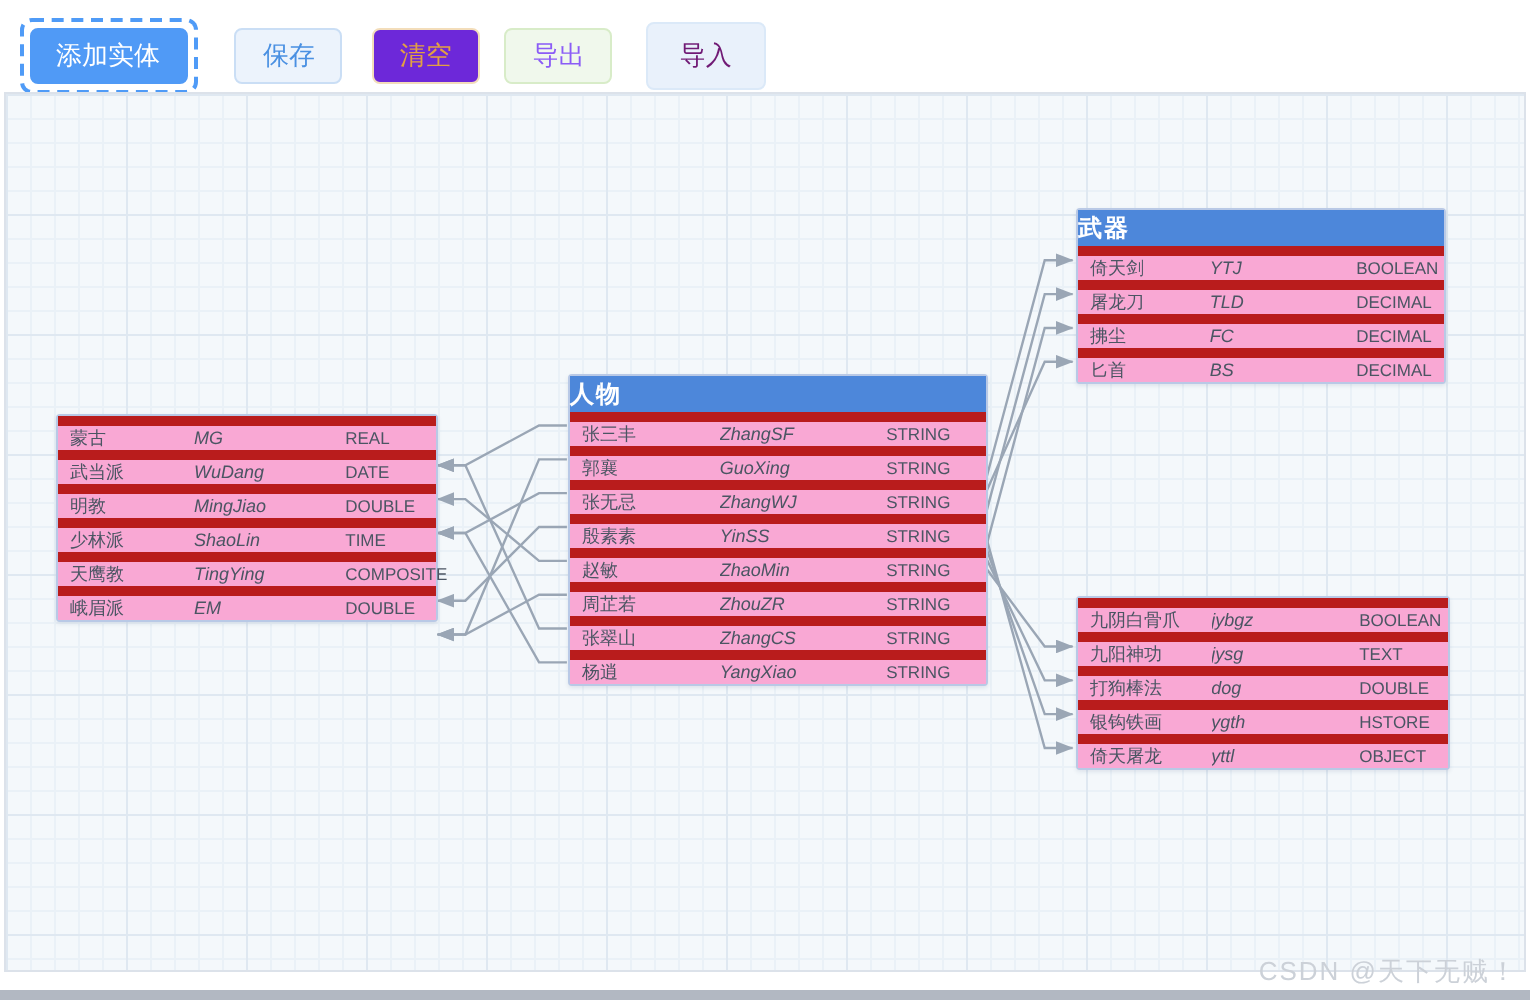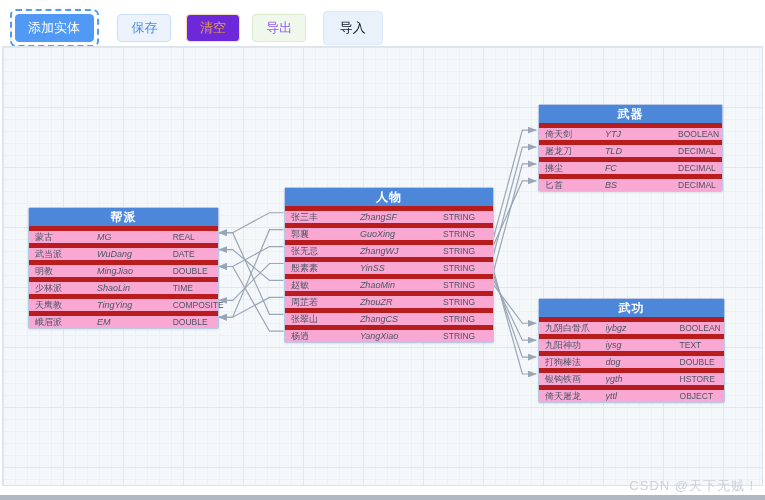--- a/index.html
+++ b/index.html
@@ -14,42 +14,42 @@
   .btn {
     display:inline-block; vertical-align:middle; padding:5px 13px; font-size:13px;
     border-radius:4px; border:1px solid transparent; cursor:pointer;
     font-family:"Liberation Sans","DejaVu Sans",sans-serif; line-height:1.2;
   }
   .add-wrap { display:inline-block; border:2px dashed #4f9bf7; border-radius:6px; padding:3px; margin-right:14px; }
   .btn-add   { background:#509af6; color:#ffffff; border-color:#509af6;padding-left:12px; }
   .btn-save  { background:#ecf3fc; color:#4a90e2; border-color:#cadef5; margin-right:10px; }
   .btn-clear { background:#6d28d9; color:#e3a042; border-color:#f3ddba; margin-right:8px; }
   .btn-export{ background:#f0f8ec; color:#8b5cf6; border-color:#d8ecc8; margin-right:12px; }
-  .btn-import{ background:#e9f1fb; color:#0f172a; border-color:#dbe9f8; padding:8px 16px; }
+  .btn-import{ background:#e9f1fb; color:#701a75; border-color:#dbe9f8; padding:8px 16px; }
   
   .canvas {
     position:absolute; left:2px; top:46px; width:761px; height:440px;
     border:1px solid #dce2ea;
     background-color:#f4f8fb;
     background-image:
       linear-gradient(#dfe8f1 1px, transparent 1px),
       linear-gradient(90deg, #dfe8f1 1px, transparent 1px),
       linear-gradient(#eaf1f7 1px, transparent 1px),
       linear-gradient(90deg, #eaf1f7 1px, transparent 1px);
     background-size:60px 60px, 60px 60px, 12px 12px, 12px 12px;
   }
   .wires { position:absolute; left:0; top:0; width:100%; height:100%; }
   
   .er-table {
     position:absolute; background:#fff; border:1px solid #b9c9e6; border-radius:2px;
     box-shadow:0 1px 2px rgba(60,80,120,.12); cursor:move;
   }
   .er-header {
     height:18px; background:#4d87da; color:#fff; font-weight:bold; font-size:12px;
-    text-align:center; line-height:18px; letter-spacing:1px;
+    text-align:left; line-height:18px; letter-spacing:1px;
   }
   .er-row {
     height:17px; background:#f9a8d4; border-top:5px solid #b91c1c;
     display:grid; grid-template-columns:36% 40% 24%; align-items:center;
     font-size:9px; color:#4b5563; white-space:nowrap;
   }
   .er-row .f-name { padding-left:6px; overflow:hidden; }
   .er-row .f-code { overflow:hidden;font-style:italic; }
   .er-row .f-type { font-size:8.5px; overflow:visible; }
   
@@ -85,21 +85,20 @@
       <path d="M462,251.5 L476,251.5 L521,83.5 L535,83.5" fill="none" stroke="#9aa6b5" stroke-width="1.2" marker-end="url(#arrow)"></path>
       <path d="M462,268.5 L476,268.5 L521,100.5 L535,100.5" fill="none" stroke="#9aa6b5" stroke-width="1.2" marker-end="url(#arrow)"></path>
       <path d="M462,285.5 L476,285.5 L521,117.5 L535,117.5" fill="none" stroke="#9aa6b5" stroke-width="1.2" marker-end="url(#arrow)"></path>
       <path d="M462,234.5 L476,234.5 L521,134.5 L535,134.5" fill="none" stroke="#9aa6b5" stroke-width="1.2" marker-end="url(#arrow)"></path>
       <path d="M462,217.5 L476,217.5 L521,277.5 L535,277.5" fill="none" stroke="#9aa6b5" stroke-width="1.2" marker-end="url(#arrow)"></path>
       <path d="M462,200.5 L476,200.5 L521,294.5 L535,294.5" fill="none" stroke="#9aa6b5" stroke-width="1.2" marker-end="url(#arrow)"></path>
       <path d="M462,183.5 L476,183.5 L521,311.5 L535,311.5" fill="none" stroke="#9aa6b5" stroke-width="1.2" marker-end="url(#arrow)"></path>
       <path d="M462,166.5 L476,166.5 L521,328.5 L535,328.5" fill="none" stroke="#9aa6b5" stroke-width="1.2" marker-end="url(#arrow)"></path>
     </svg>
 <div class="er-table" style="left: 25px; top: 160px; width: 191px;">
-      <div class="er-header">帮派</div>
       <div class="er-row">
         <span class="f-name">蒙古</span>
         <span class="f-code">MG</span>
         <span class="f-type">REAL</span>
       </div>
       <div class="er-row">
         <span class="f-name">武当派</span>
         <span class="f-code">WuDang</span>
         <span class="f-type">DATE</span>
       </div>
@@ -184,21 +183,20 @@
         <span class="f-code">FC</span>
         <span class="f-type">DECIMAL</span>
       </div>
       <div class="er-row">
         <span class="f-name">匕首</span>
         <span class="f-code">BS</span>
         <span class="f-type">DECIMAL</span>
       </div>
     </div>
     <div class="er-table" style="left: 535px; top: 251px; width: 187px;">
-      <div class="er-header">武功</div>
       <div class="er-row">
         <span class="f-name">九阴白骨爪</span>
         <span class="f-code">jybgz</span>
         <span class="f-type">BOOLEAN</span>
       </div>
       <div class="er-row">
         <span class="f-name">九阳神功</span>
         <span class="f-code">jysg</span>
         <span class="f-type">TEXT</span>
       </div>

